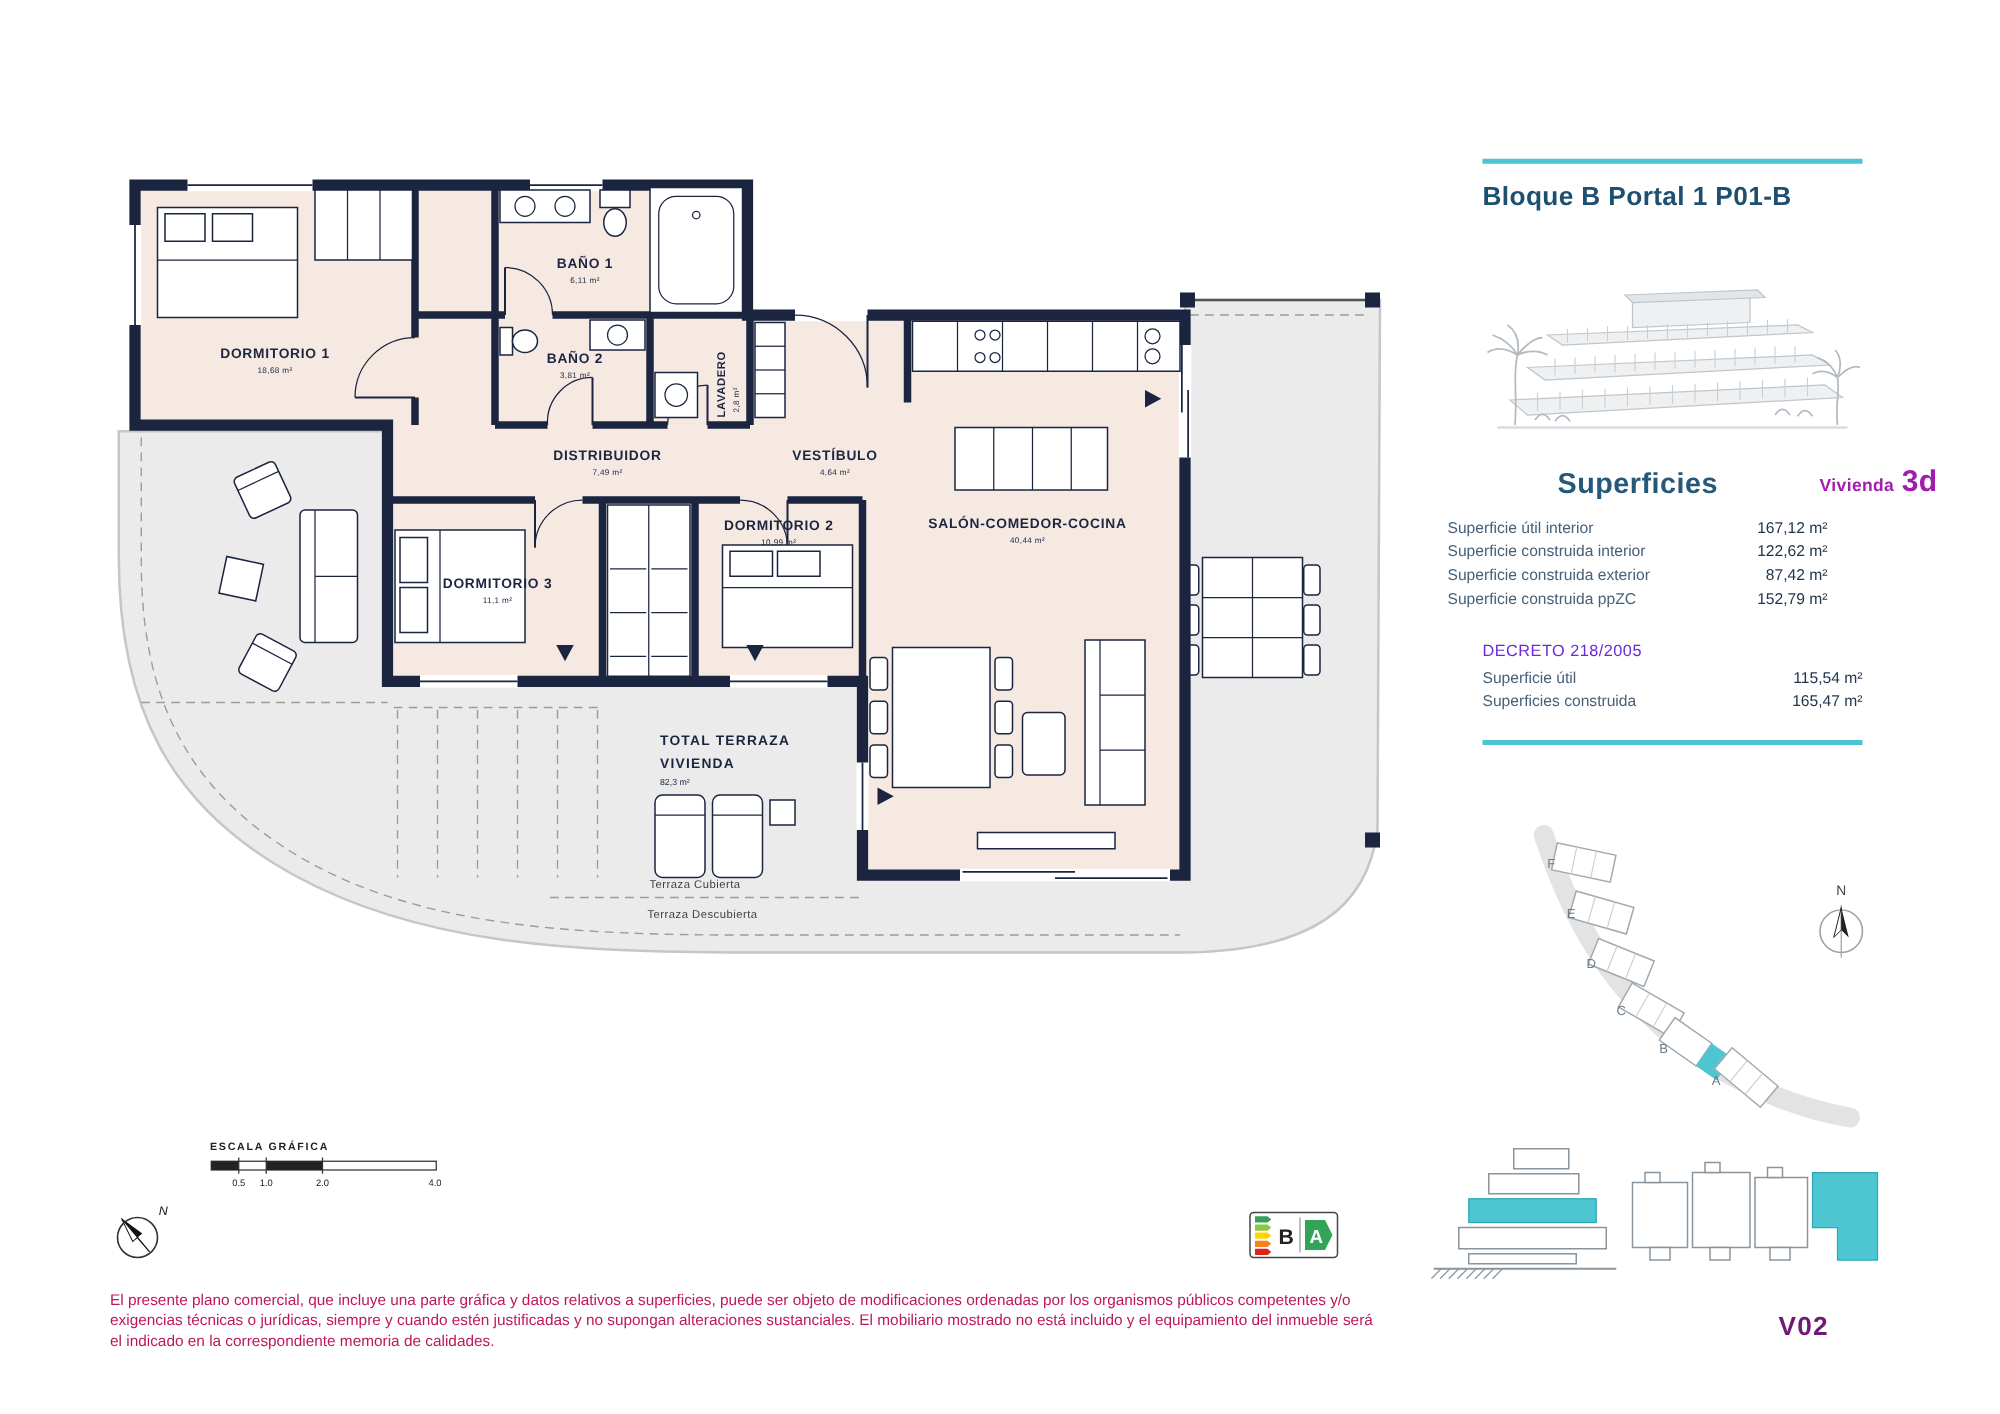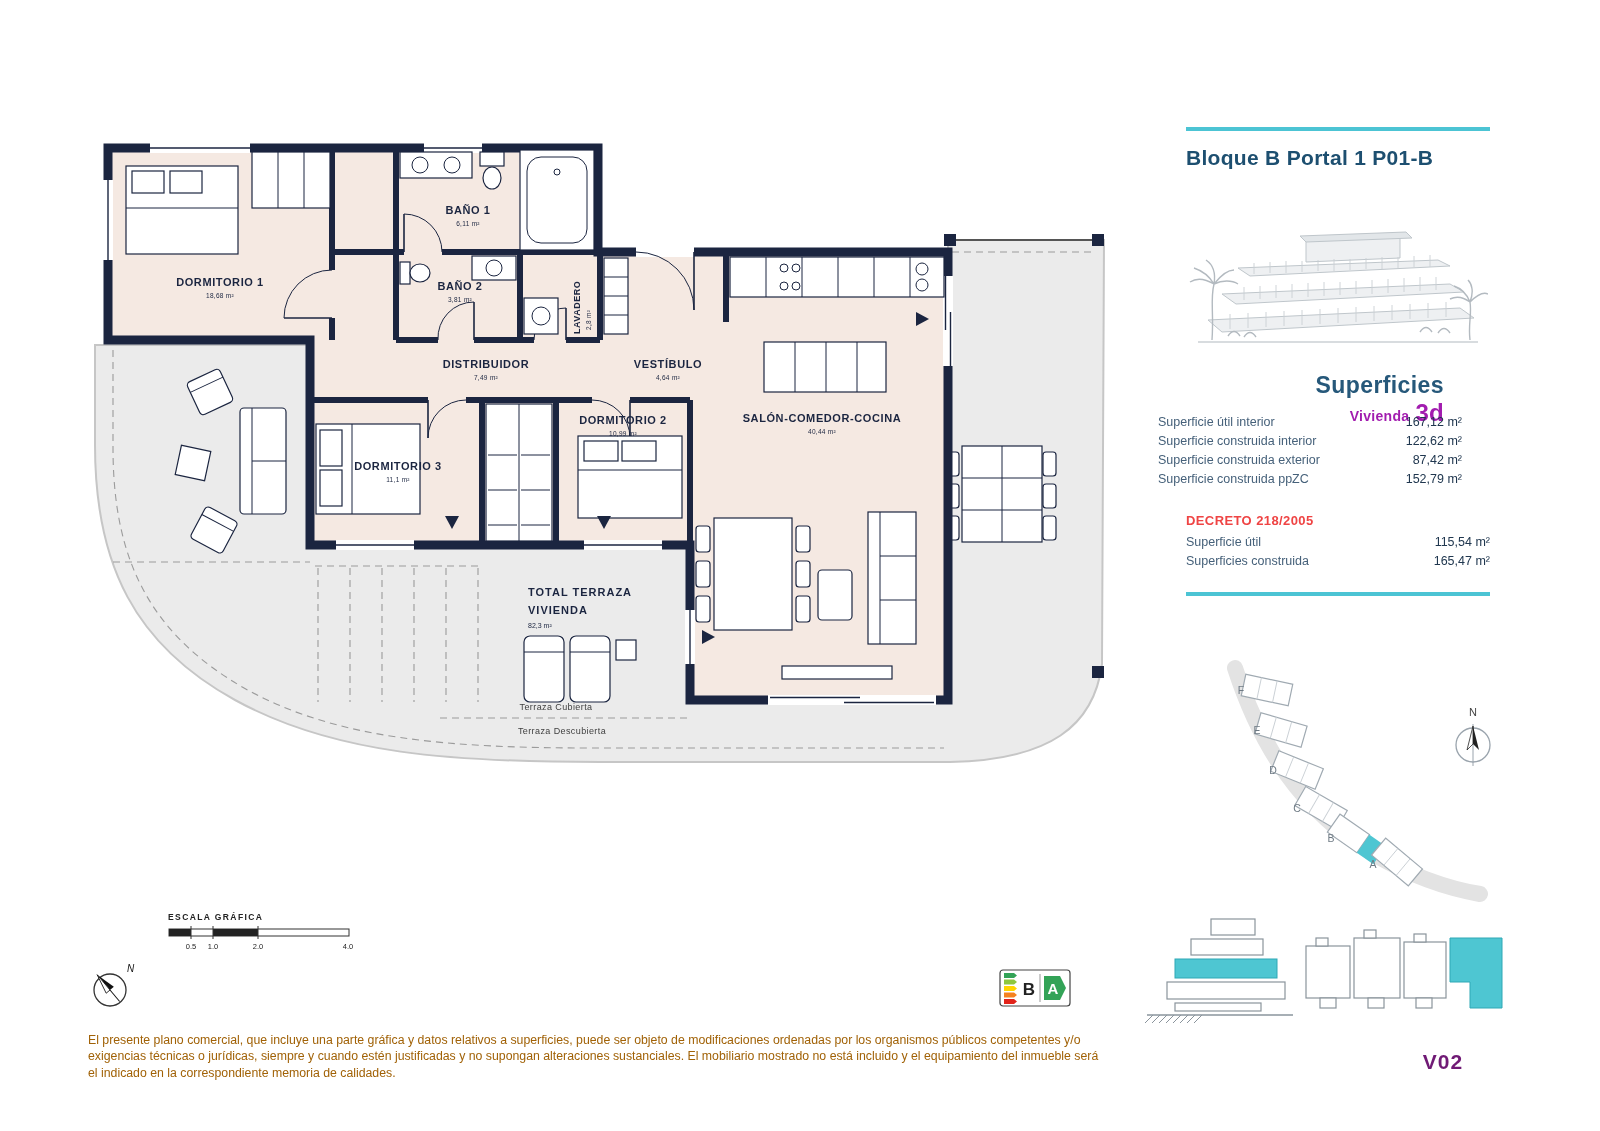--- a/index.html
+++ b/index.html
@@ -32,26 +32,26 @@
   .rule{background:#4cc4d4;height:4px;}
   .title{font-size:21px;font-weight:700;color:#1d4f70;letter-spacing:.3px;}
   .suphead{display:flex;justify-content:space-between;align-items:flex-end;}
   .suphead .h{font-size:23px;font-weight:700;color:#26587a;letter-spacing:.4px;}
   .viv{color:#a21caf;font-size:14px;font-weight:700;letter-spacing:.3px;}
   .viv b{font-size:24px;margin-left:6px;}
   .rows{font-size:12.5px;}
   .row{display:flex;justify-content:space-between;padding:2.6px 0;}
   .row .l{color:#46617a;}
   .row .v{color:#20374f;}
-  .decreto{font-size:13px;font-weight:700;color:#ef4444;letter-spacing:.4px;}
+  .decreto{font-size:13px;font-weight:400;color:#6d28d9;letter-spacing:.4px;}
   .v02{font-size:21px;font-weight:700;color:#701a75;letter-spacing:1px;text-align:center;}
 
   
   .escala{font-size:8.5px;letter-spacing:1.4px;color:#222;font-weight:700;}
-  .discl{font-size:12.3px;line-height:1.34;color:#a16207;}
+  .discl{font-size:12.3px;line-height:1.34;color:#be185d;}
 
   .sk{stroke:#bfc6cb;fill:#eef0f2;stroke-width:1;}
   .skl{stroke:#c9cfd4;fill:none;stroke-width:.9;}
   .palm{stroke:#b3bac0;fill:none;stroke-width:1.4;}
   .blk{fill:#fff;stroke:#a0aab2;stroke-width:1.2;}
   .teal{fill:#4ec6d2;}
   .sitel{font:400 10.5px "Liberation Sans",sans-serif;fill:#6f7b85;text-anchor:middle;}
   .gray{fill:#fff;stroke:#8a949c;stroke-width:1.2;}
 </style>
 </head>
@@ -335,21 +335,21 @@
   </g>
   <g class="palm">
     <path d="M24,158 C26,130 22,118 26,102"></path>
     <path d="M26,102 C16,96 8,96 2,100 M26,102 C20,92 12,88 6,86 M26,102 C28,90 24,82 18,78 M26,102 C34,92 40,88 46,88 M26,102 C34,98 44,98 50,102"></path>
     <path d="M282,158 C280,142 284,132 282,120"></path>
     <path d="M282,120 C274,114 268,114 262,117 M282,120 C278,110 272,106 266,104 M282,120 C286,110 284,102 280,98 M282,120 C290,112 296,110 300,112"></path>
     <path d="M40,154 q6,-9 12,0 M56,155 q6,-9 12,0 M232,150 q6,-9 12,0 M250,151 q6,-9 12,0"></path>
   </g>
 </svg>
 
-<div class="abs suphead" style="left:1140px;top:372px;width:304px;flex-direction:column;">
+<div class="abs suphead" style="left:1246px;top:372px;width:304px;">
   <span class="h">Superficies</span>
   <span class="viv">
     <span>Vivienda</span><b>3d</b>
   </span>
 </div>
 
 <div class="abs rows" style="left:1158px;top:412px;width:304px;">
   <div class="row">
       <span class="l">Superficie útil interior</span>
       <span class="v">167,12 m²</span>

